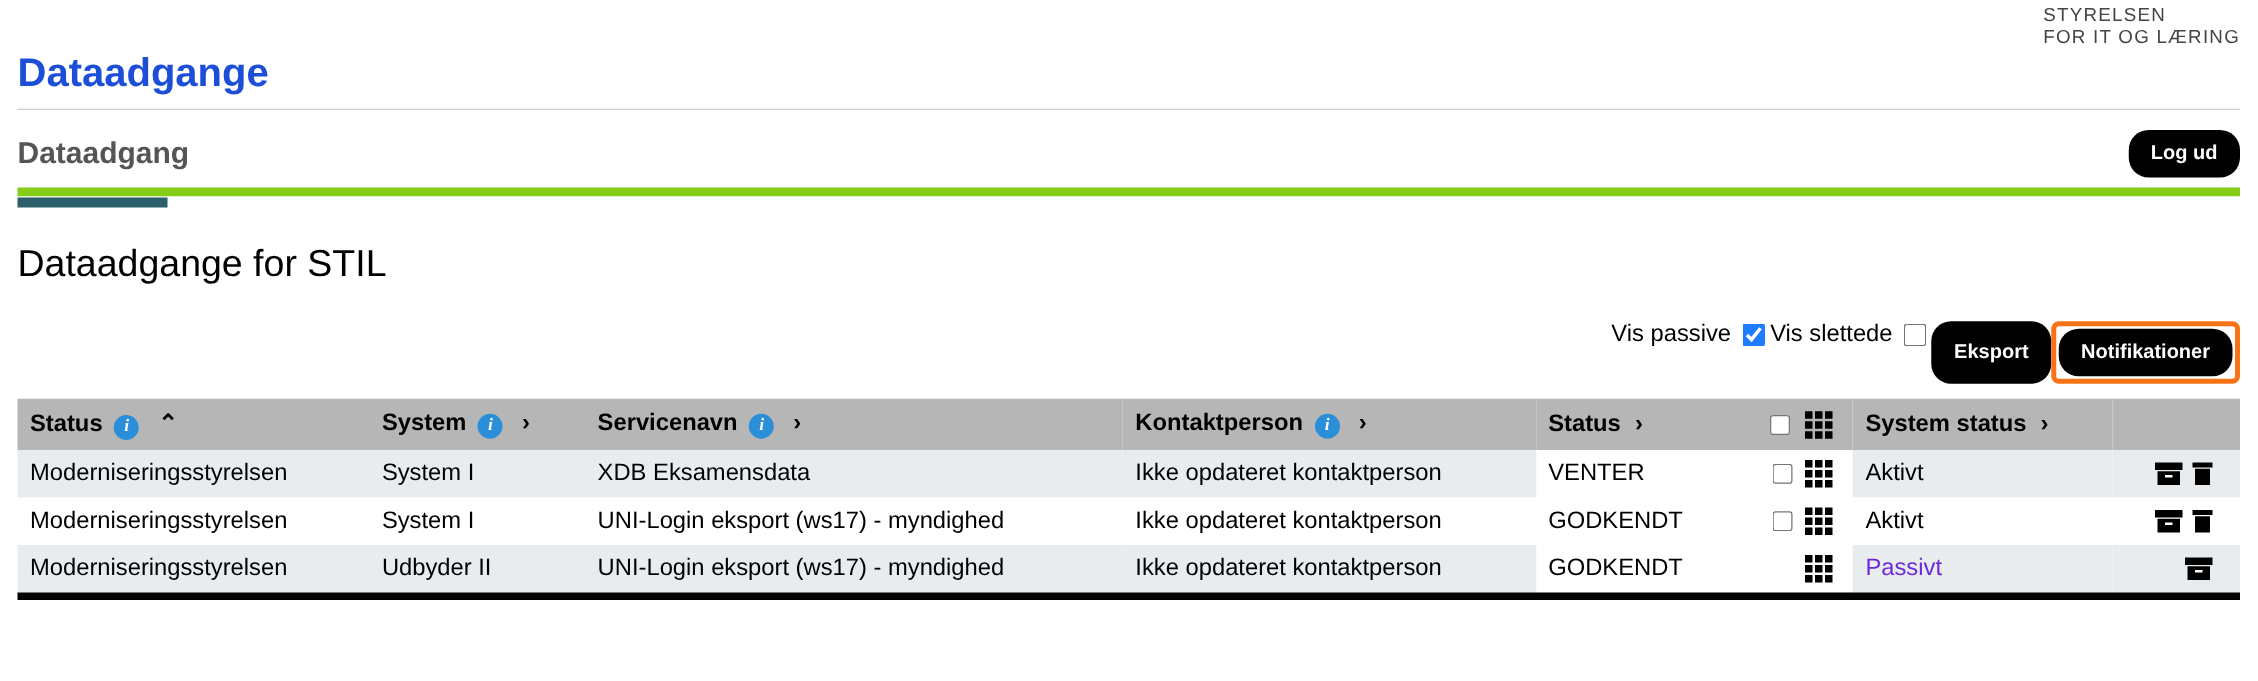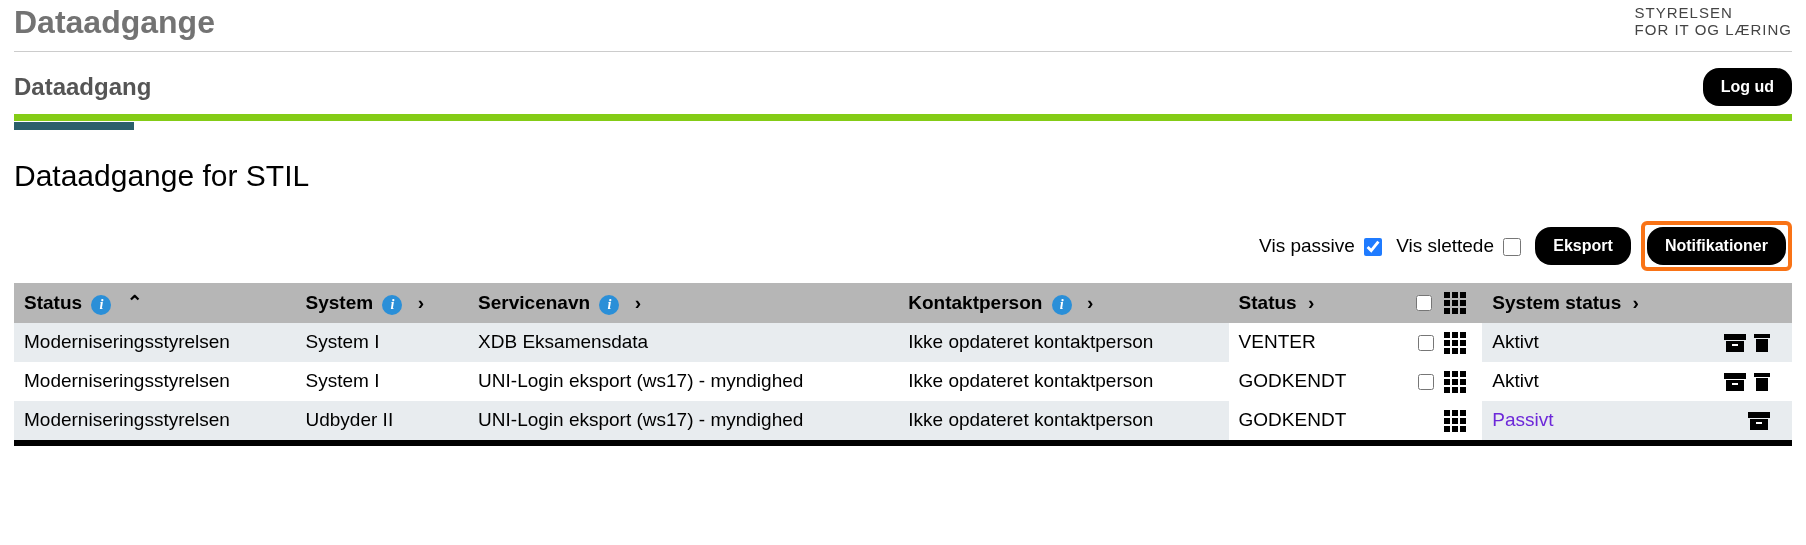--- a/index.html
+++ b/index.html
@@ -1,34 +1,34 @@
 <!DOCTYPE html>
 <html><head>
 <meta charset="utf-8">
 <style>
   * { box-sizing: border-box; margin: 0; padding: 0; }
   body { font-family: Arial, Helvetica, sans-serif; background: #fff; color: #000; width: 1806px; }
   .container { padding: 0 14px; }
 
   .top-header { display: flex; justify-content: space-between; align-items: flex-start; padding: 4px 0 10px 0; border-bottom: 1px solid #ccc; }
-  .page-title { font-size: 32px; font-weight: bold; color: #737373; }
+  .page-title { font-size: 32px; font-weight: bold; color: #1d4ed8; margin-top: 36px; }
   .logo-text { text-align: left; font-size: 15px; letter-spacing: 1px; color: #444; line-height: 1.15; font-weight: 500; }
 
   .sub-header { display: flex; justify-content: space-between; align-items: center; padding: 16px 0 8px 0; border-bottom: 7px solid #84cc16; }
   .sub-title { font-size: 24px; font-weight: bold; color: #555; }
   .tab-indicator { height: 8px; width: 120px; background: #2b5f6b; position: relative; top: 1px; }
 
   .btn-black { background: #000; color: #fff; font-weight: bold; border: none; border-radius: 16px; padding: 10px 18px; font-size: 16px; cursor: pointer; }
 
   .user-line { text-align: right; padding: 14px 0 6px 0; font-size: 19px; }
   .user-blur { display: inline-block; width: 130px; height: 18px; background: #e6e6e6; filter: blur(3px); vertical-align: middle; margin-left: 6px; border-radius:3px; }
 
   .section-title { font-size: 30px; font-weight: normal; padding: 30px 0 20px 0; }
 
-  .controls-row { display: flex; justify-content: flex-end; align-items: center; gap: 10px; padding: 8px 0 12px 0; font-size: 19px; }
+  .controls-row { display: flex; justify-content: flex-end; padding: 8px 0 12px 0; font-size: 19px; }
   .controls-row label { cursor: pointer; }
   .chk { width: 18px; height: 18px; vertical-align: middle; margin: 0 4px; accent-color: #1f7bff; }
   .btn-highlight { border: 4px solid #f97316; border-radius: 6px; padding: 2px; display: inline-block; }
 
   table { width: 100%; border-collapse: collapse; }
   thead tr { background: #b6b6b6; }
   th { text-align: left; font-size: 19px; font-weight: bold; padding: 8px 10px; white-space: nowrap; }
   td { font-size: 19px; padding: 8px 10px; vertical-align: middle; }
   tbody tr:nth-child(odd) { background: #e8ecef; }
   tbody tr:nth-child(even) { background: #fff; }

